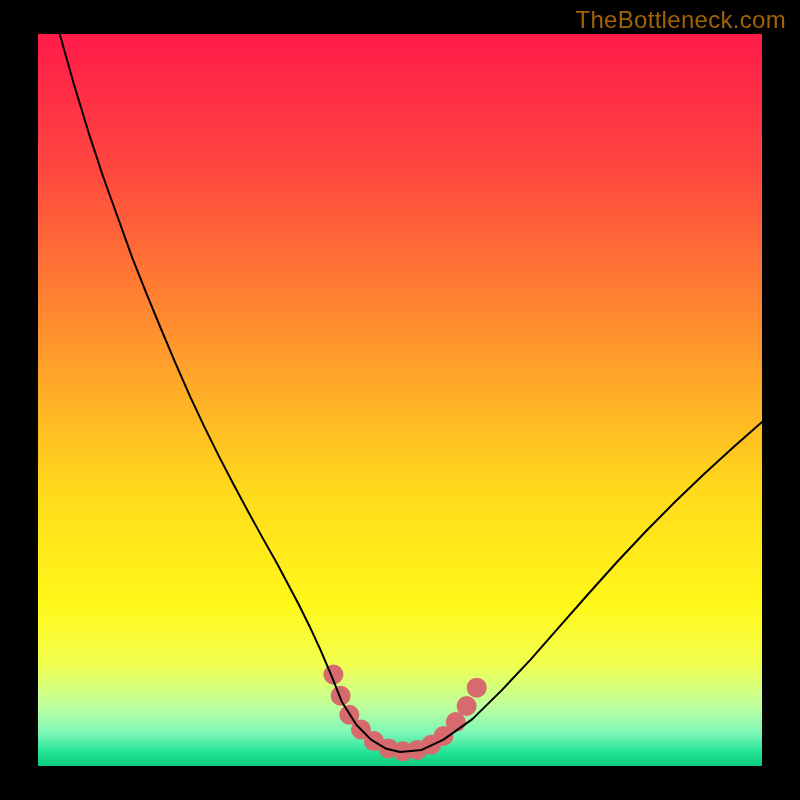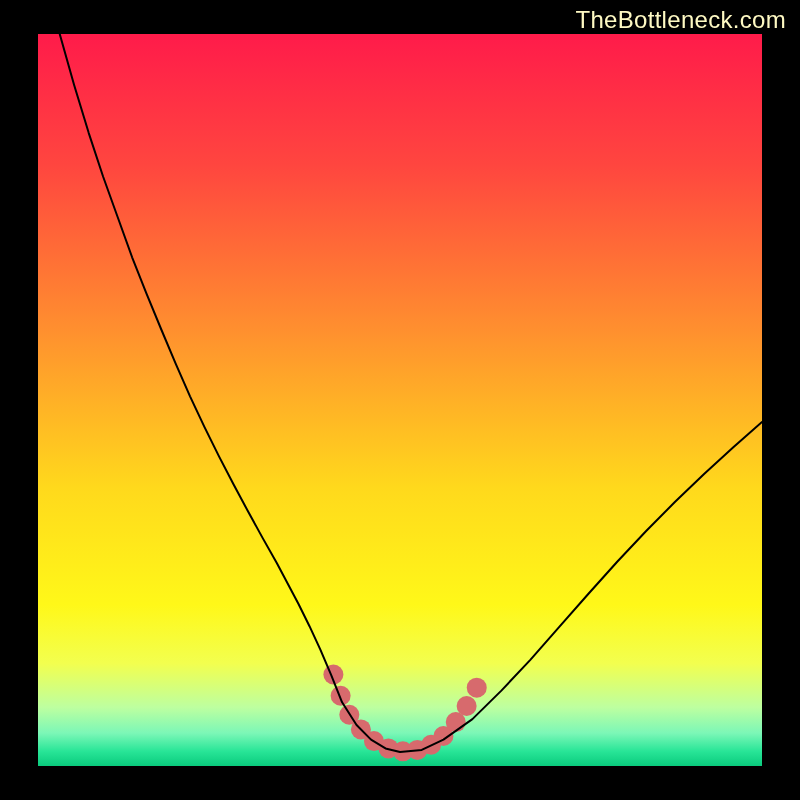--- a/index.html
+++ b/index.html
@@ -17,21 +17,21 @@
     width: 800px;
     height: 800px;
     background: #000;
   }
   .watermark {
     position: absolute;
     top: 6px;
     right: 14px;
     font-family: Arial, Helvetica, sans-serif;
     font-size: 24px;
-    color: #fef9c3;
+    color: #a16207;
     letter-spacing: 0.3px;
     font-weight: 500;
   }
   .plot {
     position: absolute;
     top: 34px;
     left: 38px;
     width: 724px;
     height: 732px;
   }

